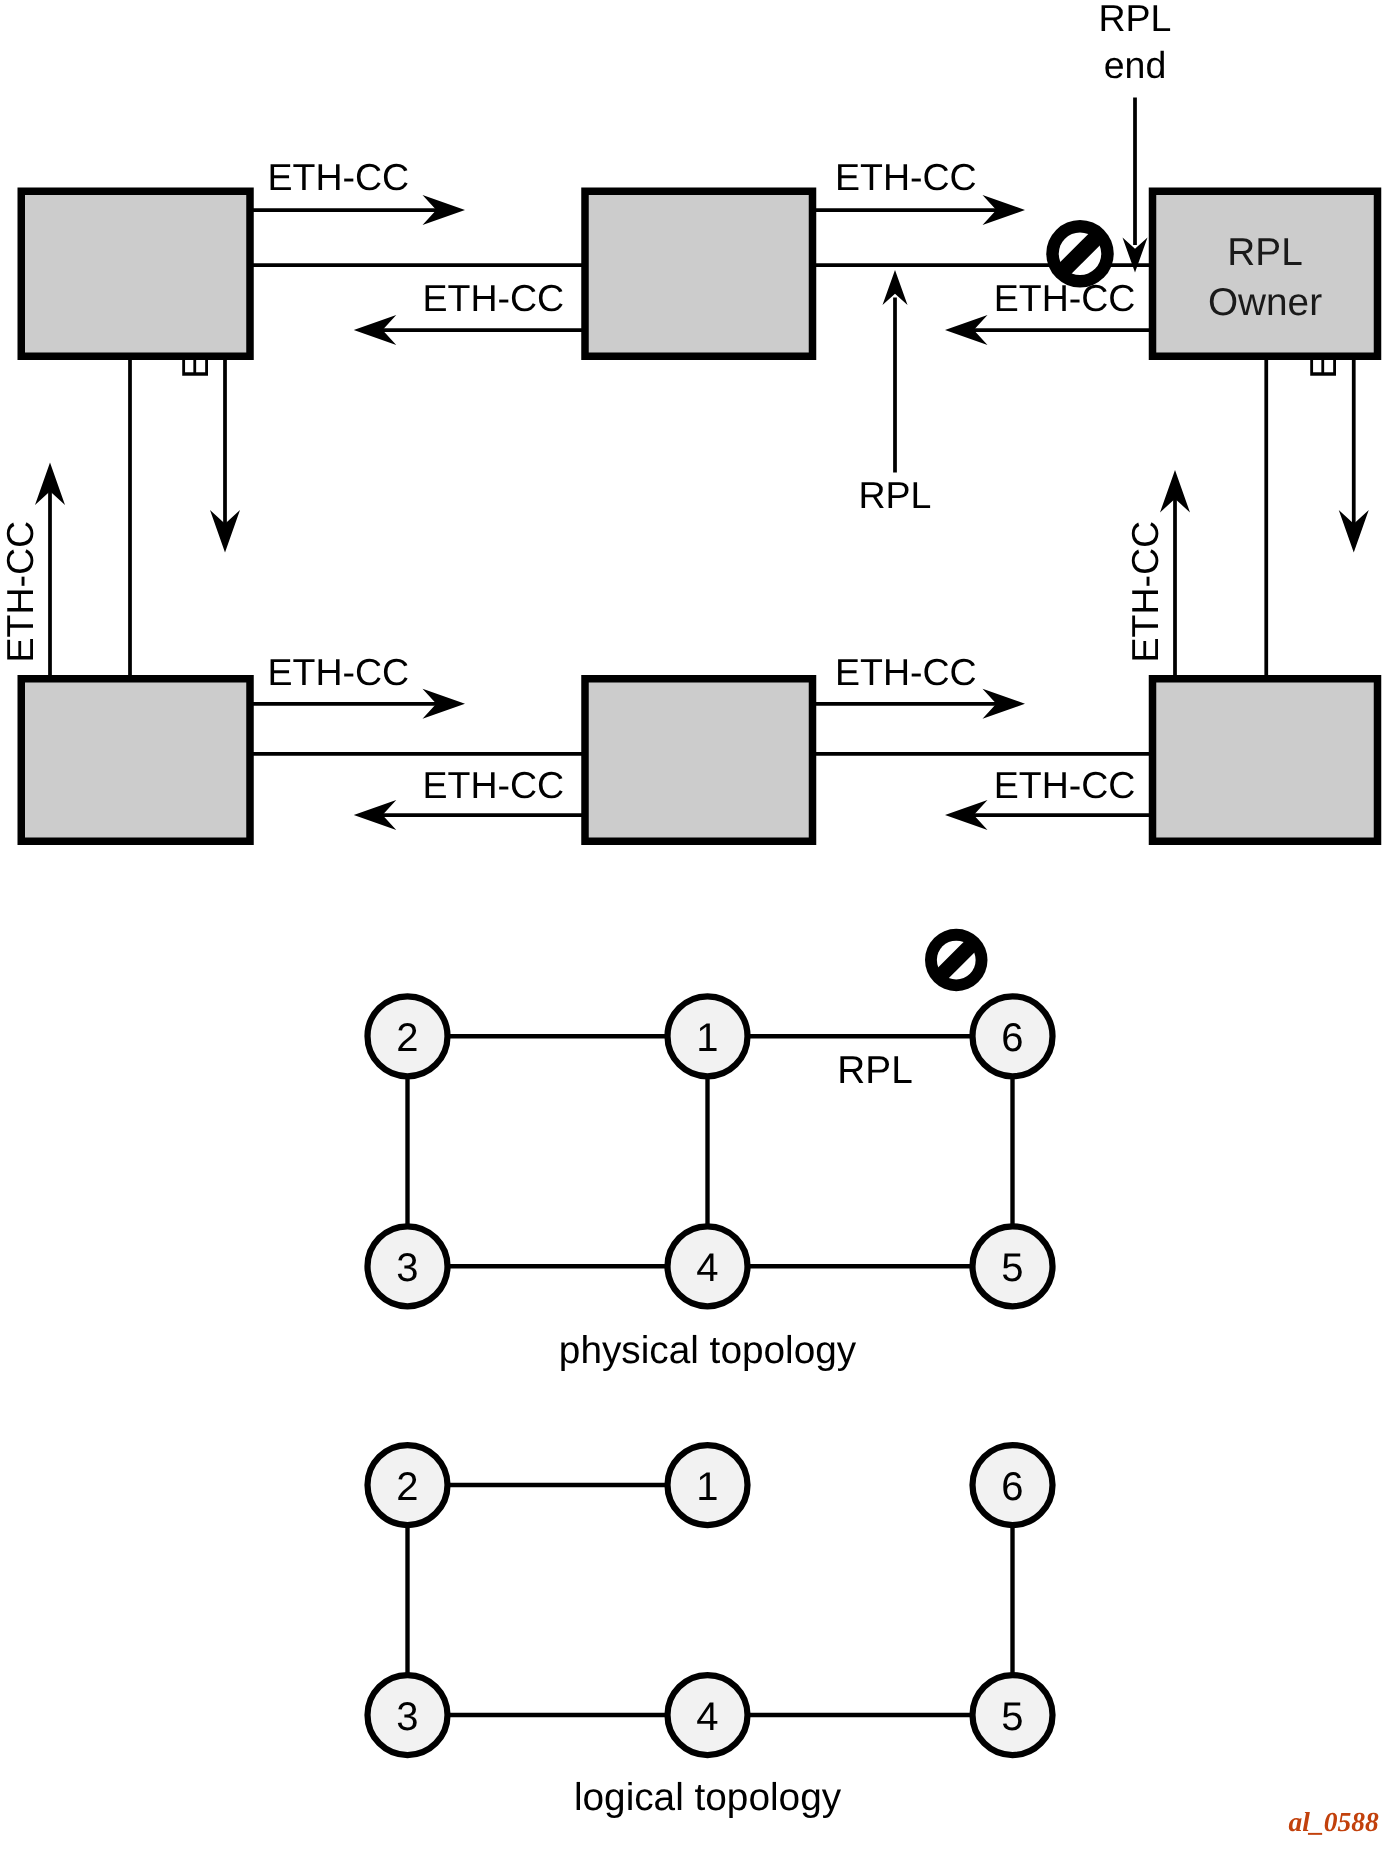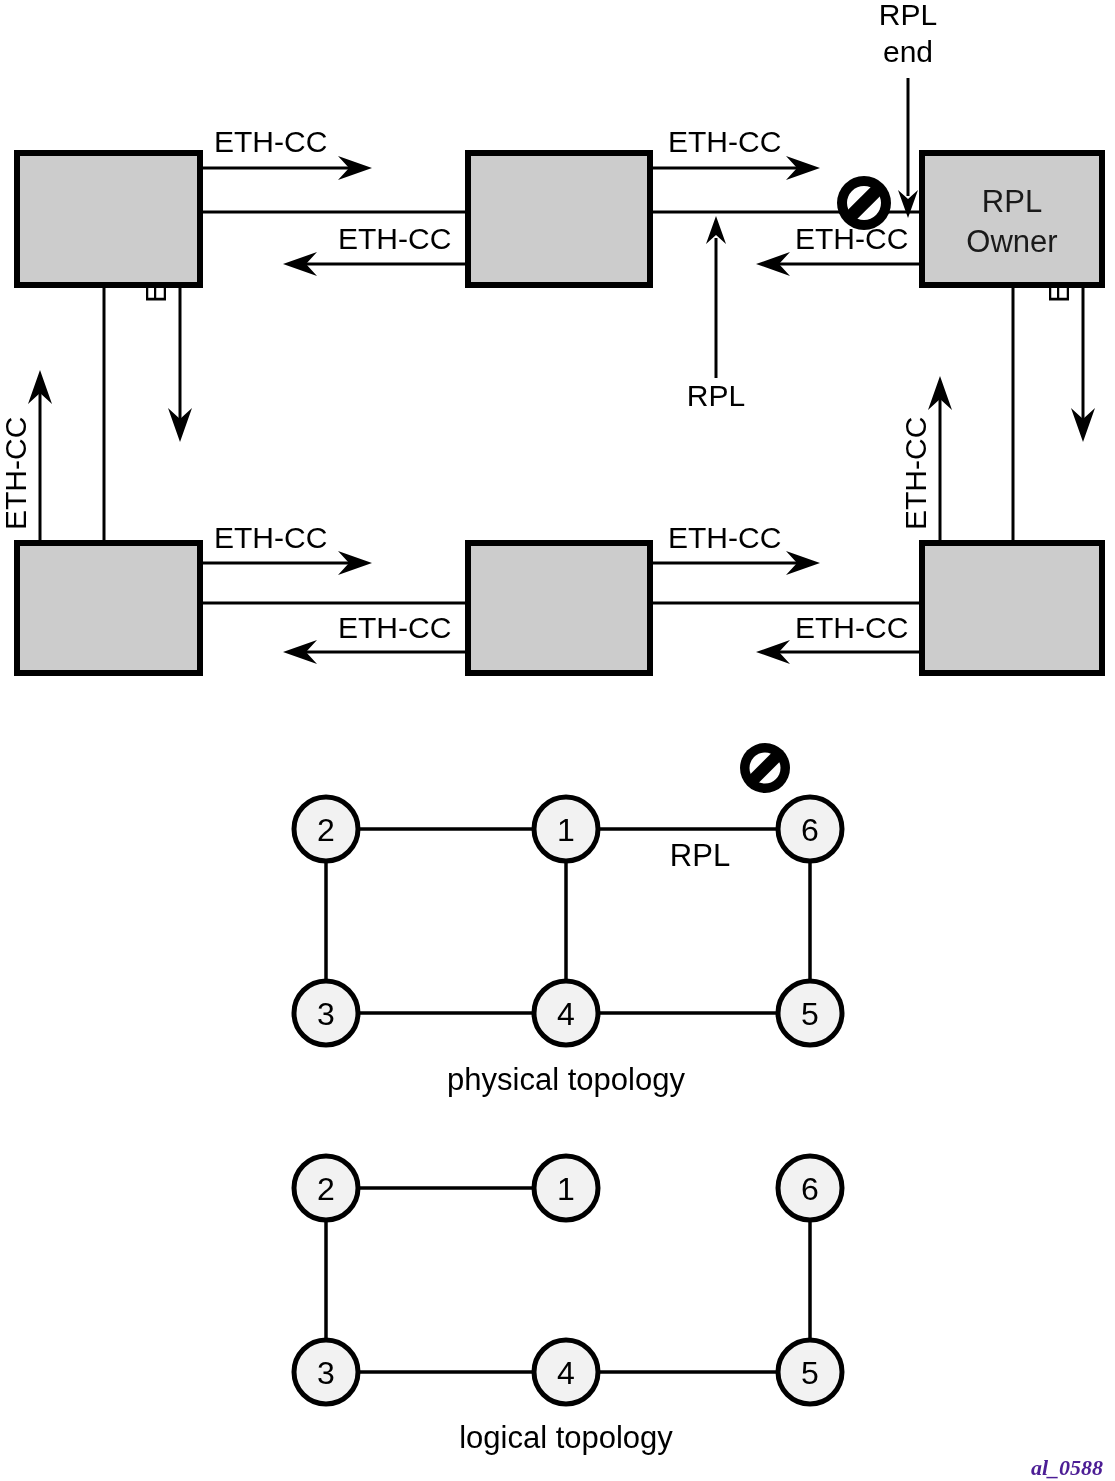--- a/index.html
+++ b/index.html
@@ -71,26 +71,26 @@
     fill: none;
   }
   .topo-num {
     font-family: "Liberation Sans", sans-serif;
     font-size: 32px;
     fill: #000000;
   }
   .fig-id {
     position: absolute;
     right: 12px;
-    bottom: 0;
+    bottom: 10px;
     font-family: "Liberation Serif", serif;
     font-style: italic;
     font-weight: bold;
     font-size: 22px;
-    color: #4c1d95;
+    color: #c2410c;
   }
 </style>
 </head>
 <body>
 
 <div id="page">
 
   <svg id="diagram" viewBox="0 0 1115 1481">
 
     <line class="link-line" x1="200" y1="212" x2="468" y2="212"></line>

